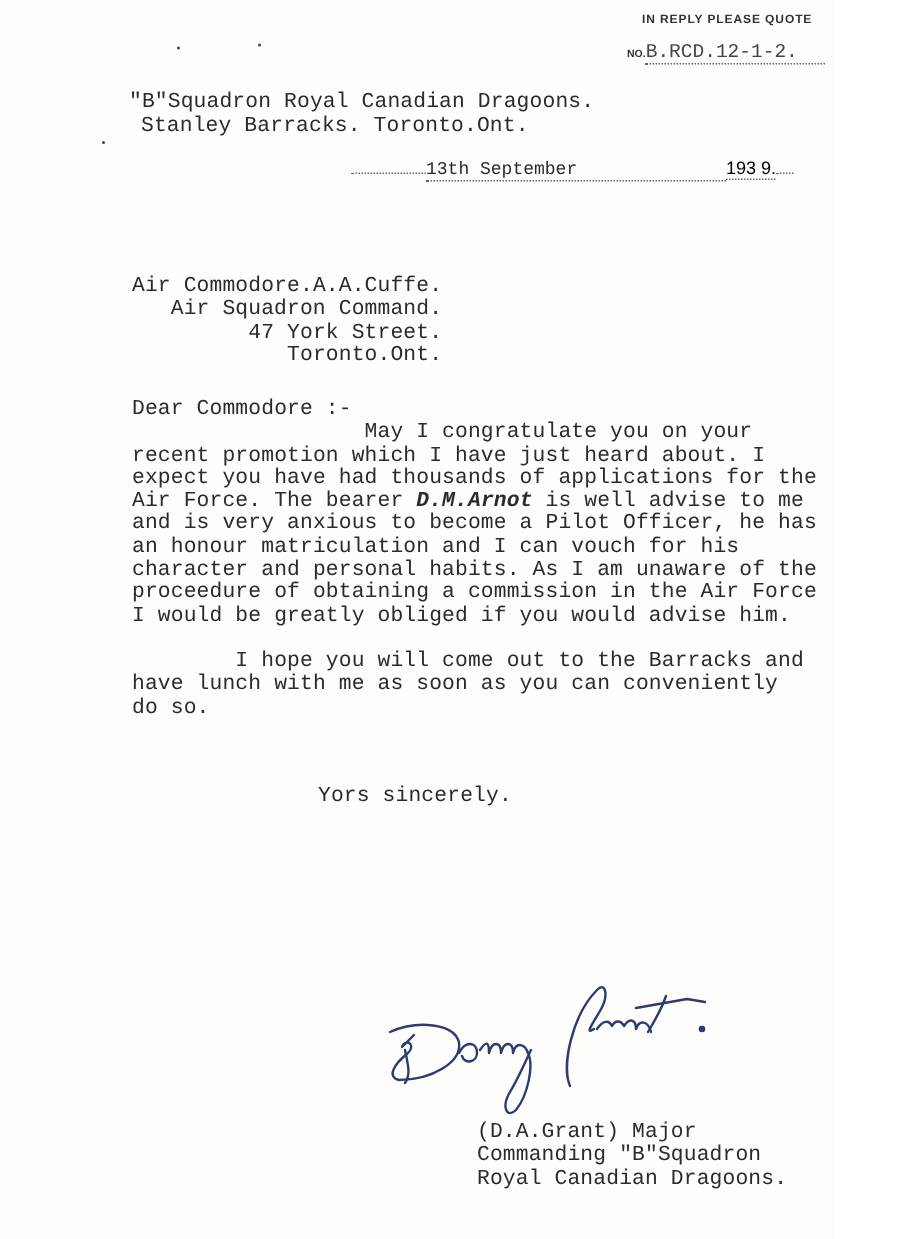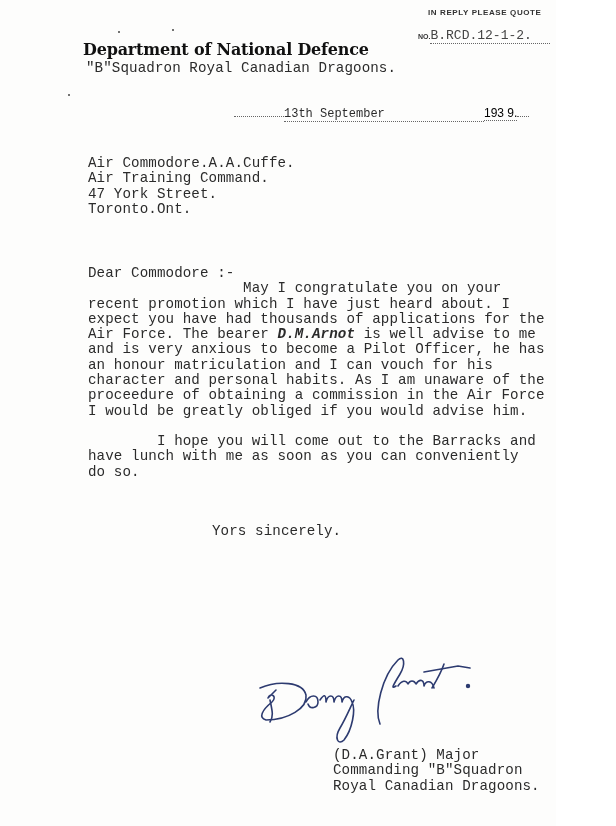--- a/index.html
+++ b/index.html
@@ -27,30 +27,30 @@
 
   <div class="speck" style="left:118px;top:31px;"></div>
   <div class="speck" style="left:172px;top:29px;"></div>
   <div class="speck" style="left:68px;top:94px;"></div>
 
   <div class="abs reply-label" style="left:428px;top:8px;">IN REPLY PLEASE QUOTE</div>
   <div class="abs" style="left:418px;top:25px;">
     <span class="ref-no">NO.</span><span class="ref-val dots" style="width:120px;">B.RCD.12-1-2.</span>
   </div>
 
-  <div class="abs blackletter" style="left:83px;top:40px;">Department of National Defence</div>
   <div class="abs tw" style="left:86px;top:61px;">"B"Squadron Royal Canadian Dragoons.</div>
+  <div class="abs tw" style="left:94px;top:77px;">Stanley Barracks. Toronto.Ont.</div>
 
   <div class="abs" style="left:234px;top:103px;">
     <span class="dots" style="width:50px;"></span><span class="date-line dots" style="width:200px;">13th September</span><span class="year dots">193 9.</span><span class="dots" style="width:12px;"></span>
   </div>
 
-  <div class="abs" style="left:88px;top:156px;">
+  <div class="abs" style="left:88px;top:184px;text-align:right;">
     <div class="tw">Air Commodore.A.A.Cuffe.</div>
-    <div class="tw">Air Training Command.</div>
+    <div class="tw">Air Squadron Command.</div>
     <div class="tw">47 York Street.</div>
     <div class="tw">Toronto.Ont.</div>
   </div>
 
   <div class="abs" style="left:88px;top:266px;">
     <div class="tw">Dear Commodore :-</div>
     <div class="tw">                  May I congratulate you on your</div>
     <div class="tw">recent promotion which I have just heard about. I</div>
     <div class="tw">expect you have had thousands of applications for the</div>
     <div class="tw"><span>Air Force. The bearer </span><span class="bold-name">D.M.Arnot</span><span> is well advise to me</span></div>
@@ -75,19 +75,19 @@
         <path d="M72,50 C76,44 78,44 78,52 C80,44 86,44 86,52 C88,44 94,44 94,52 C96,44 102,46 104,52 C108,60 104,80 96,90 C90,96 86,88 92,78 C98,68 102,58 106,50"></path>
         <path d="M132,74 C126,60 134,26 150,10 C156,4 158,14 152,24 C146,34 142,40 148,36"></path>
         <path d="M150,36 C154,30 158,30 160,34 C162,30 166,30 168,34 C172,28 176,30 176,36 C178,30 184,30 186,38"></path>
         <path d="M184,38 C190,28 194,20 196,14"></path>
         <path d="M176,22 L210,16 L222,18"></path>
         <circle cx="220" cy="36" r="1.4" fill="#2d3b70"></circle>
       </g>
     </svg>
   </div>
 
-  <div class="abs" style="left:333px;top:748px;">
+  <div class="abs" style="left:318px;top:748px;">
     <div class="tw">(D.A.Grant) Major</div>
     <div class="tw">Commanding "B"Squadron</div>
     <div class="tw">Royal Canadian Dragoons.</div>
   </div>
 
 </div>
 
 </body></html>

